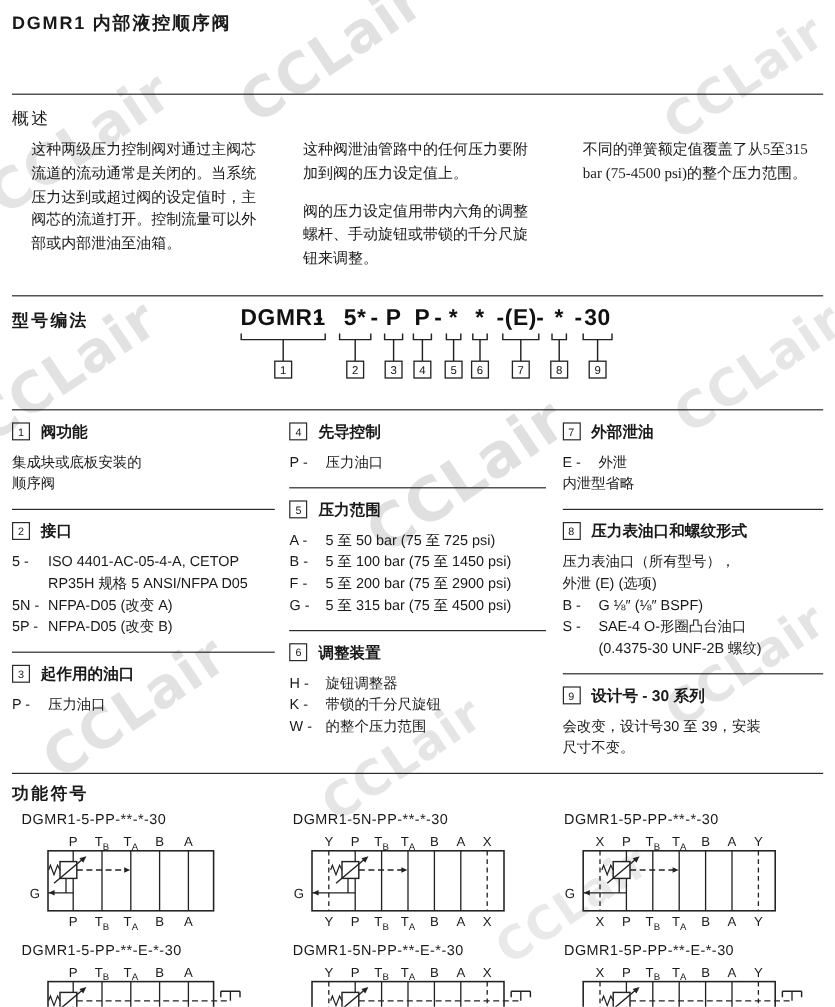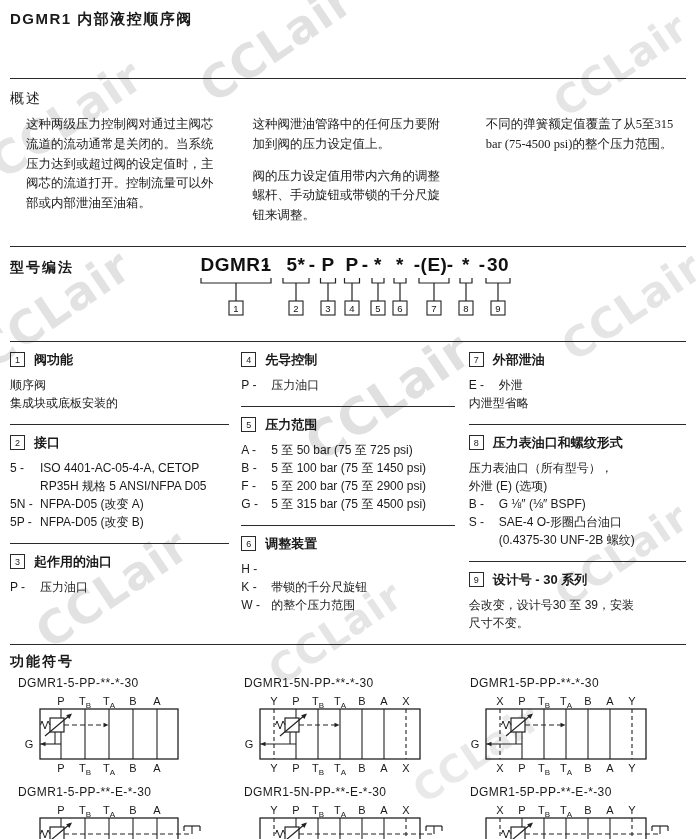--- a/index.html
+++ b/index.html
@@ -143,24 +143,24 @@
   <hr class="rule r3">
 
   <div class="spec-grid" id="spec-grid">
       <div class="spec-col c1">
         <div class="spec-sec">
           <div class="spec-h">
             <span class="numbox">1</span>
             <span>阀功能</span>
           </div>
           <div class="ln">
+            <span class="txt">集成块或底板安装的</span>
+          </div>
+          <div class="ln">
             <span class="txt">顺序阀</span>
-          </div>
-          <div class="ln">
-            <span class="txt">集成块或底板安装的</span>
           </div>
         </div>
         <div class="spec-sec">
           <div class="spec-h">
             <span class="numbox">2</span>
             <span>接口</span>
           </div>
           <div class="ln">
             <span class="code">5 -</span>
             <span class="txt">ISO 4401-AC-05-4-A, CETOP</span>
@@ -222,20 +222,21 @@
             <span class="txt">5 至 315 bar (75 至 4500 psi)</span>
           </div>
         </div>
         <div class="spec-sec">
           <div class="spec-h">
             <span class="numbox">6</span>
             <span>调整装置</span>
           </div>
           <div class="ln">
             <span class="code">H -</span>
+            <span class="txt">旋钮调整器</span>
           </div>
           <div class="ln">
             <span class="code">K -</span>
             <span class="txt">带锁的千分尺旋钮</span>
           </div>
           <div class="ln">
             <span class="code">W -</span>
             <span class="txt">的整个压力范围</span>
           </div>
         </div>

